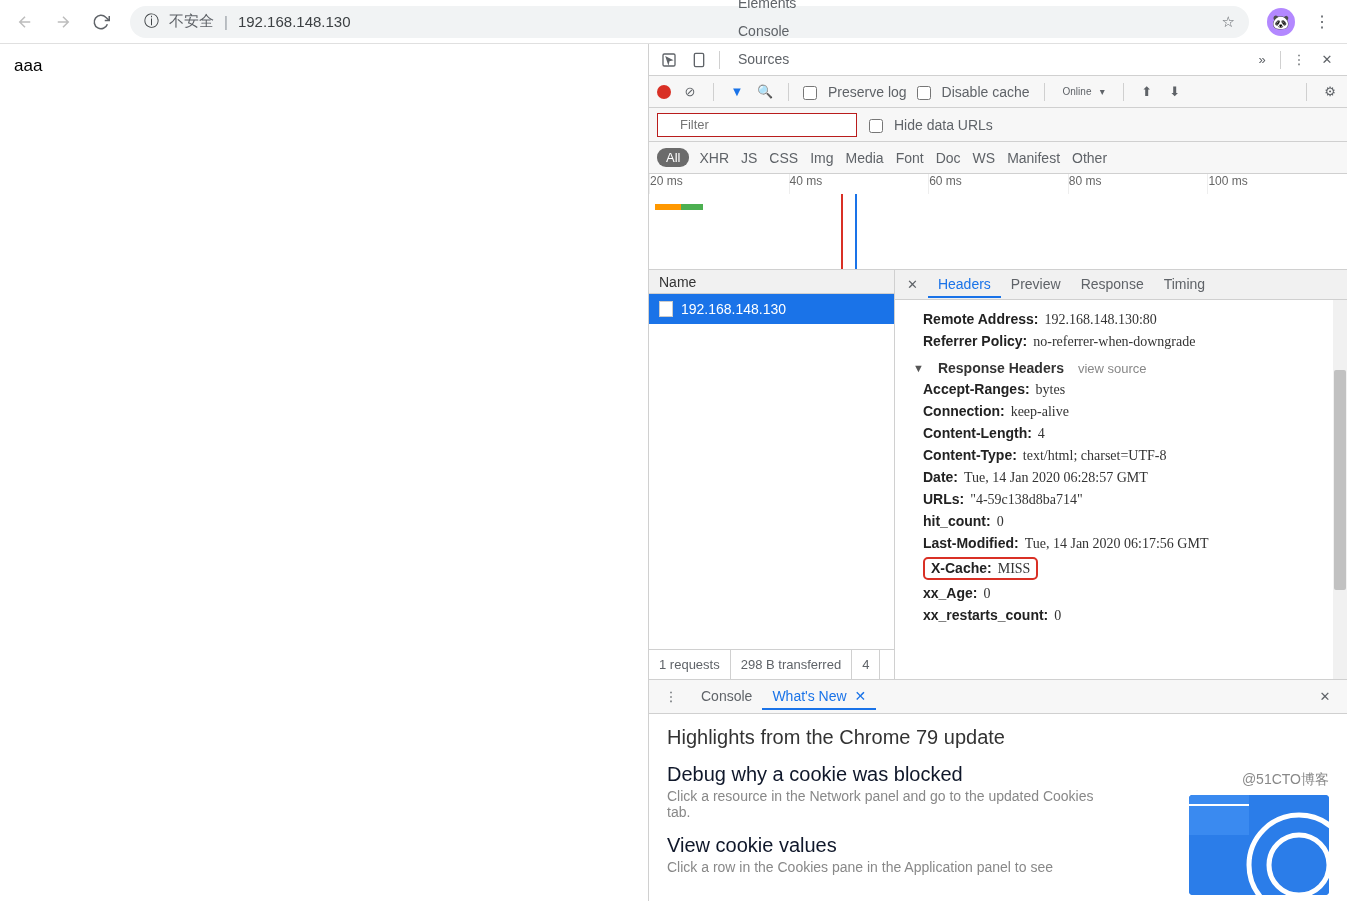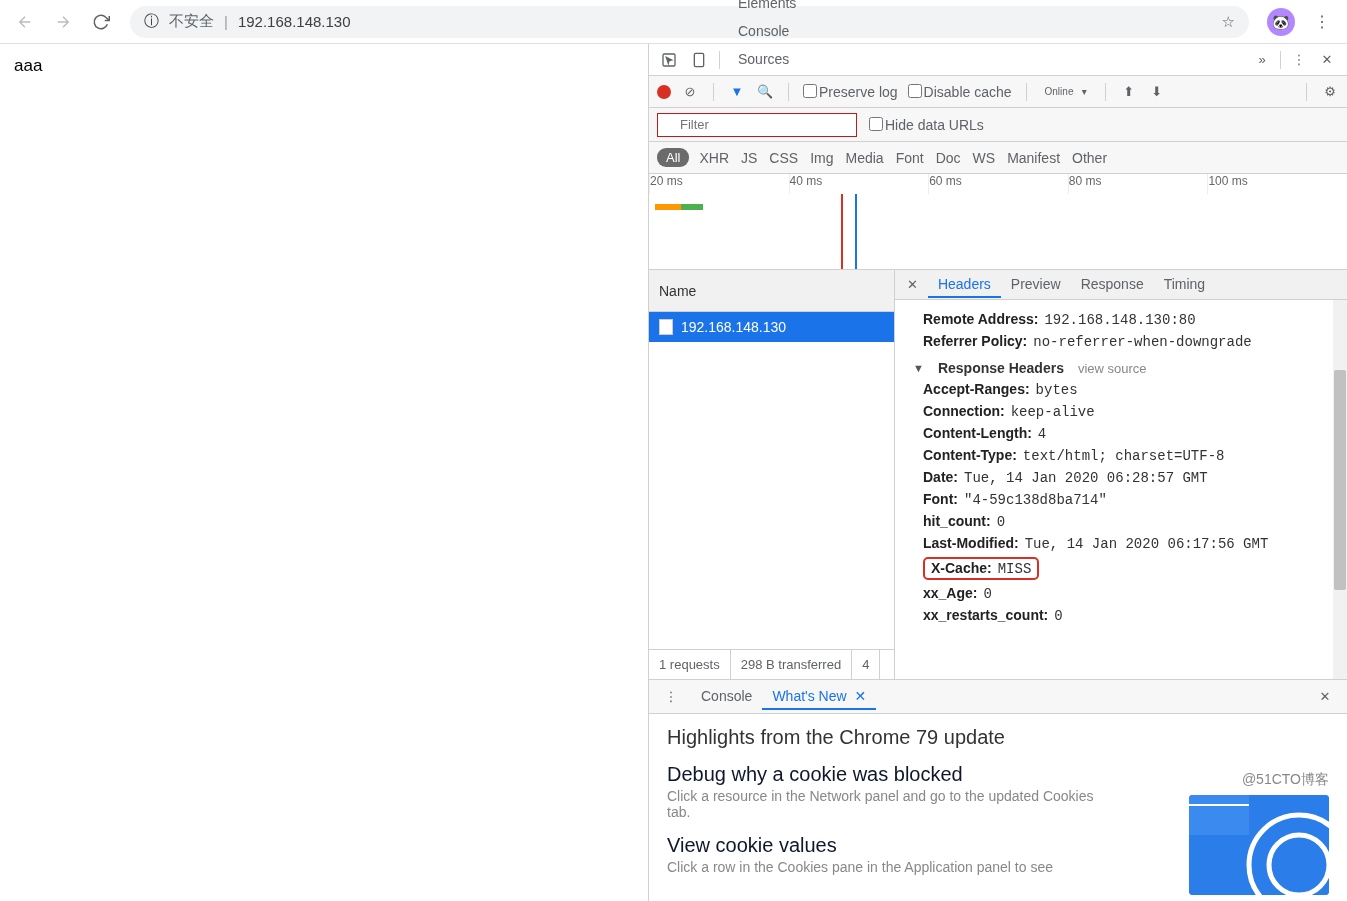--- a/index.html
+++ b/index.html
@@ -17,54 +17,54 @@
 .dt-tabs{height:32px;border-bottom:1px solid #d0d0d0;display:flex;align-items:center;padding:0 6px;gap:2px}
 .dt-tab{padding:6px 12px;color:#5f6368;cursor:pointer;font-size:14px}
 .dt-tab.active{color:#1a73e8;border-bottom:2px solid #1a73e8}
 .dt-ico{width:28px;height:28px;display:flex;align-items:center;justify-content:center;color:#5f6368}
 .dt-sep{width:1px;height:18px;background:#d0d0d0;margin:0 4px}
 .dt-more{margin-left:auto;display:flex;align-items:center}
 .net-bar{height:32px;border-bottom:1px solid #d0d0d0;display:flex;align-items:center;padding:0 8px;gap:10px;background:#f7f7f7}
 .rec-dot{width:14px;height:14px;border-radius:50%;background:#d93025}
 .net-ico{color:#5f6368;width:18px;text-align:center}
 .funnel{color:#1a73e8}
-.chk{display:flex;align-items:flex-start;gap:2px;color:#5f6368;font-size:14px}
+.chk{display:flex;align-items:flex-end;gap:11px;color:#5f6368;font-size:14px}
 .chk input{width:14px;height:14px}
 .sel{color:#5f6368;font-size:10px;padding:2px 4px}
 .filter-row{height:34px;border-bottom:1px solid #d0d0d0;display:flex;align-items:center;padding:4px 8px;gap:12px;background:#f7f7f7}
 .filter-input{width:200px;height:24px;border:1px solid #b91c1c;padding:2px 22px;font-size:13px;color:#888}
 .type-row{height:32px;border-bottom:1px solid #d0d0d0;display:flex;align-items:center;padding:0 8px;gap:10px;color:#5f6368;font-size:14px;background:#f7f7f7}
 .type-pill{background:#6b6b6b;color:#fff;border-radius:9px;padding:2px 9px;font-size:13px}
 .timeline{height:96px;border-bottom:1px solid #d0d0d0;position:relative;background:#fff}
 .tl-ticks{display:flex;height:20px;font-size:12px;color:#666}
 .tl-tick{flex:1;padding-right:6px;border-left:1px solid #eee}
 .tl-bar{position:absolute;left:6px;top:24px;height:6px;width:48px}
 .tl-bar .a{display:inline-block;height:100%;width:26px;background:#ff9800}
 .tl-bar .b{display:inline-block;height:100%;width:22px;background:#4caf50}
 .tl-mark{position:absolute;top:20px;bottom:0;width:2px}
 .net-split{flex:1;display:flex;min-height:0}
 .req-col{width:246px;border-right:1px solid #d0d0d0;display:flex;flex-direction:column}
-.col-hdr{height:42px;border-bottom:1px solid #d0d0d0;display:flex;align-items:center;padding:0 10px;font-size:14px;color:#333;background:#f1f1f1}
+.col-hdr{height:24px;border-bottom:1px solid #d0d0d0;display:flex;align-items:center;padding:0 10px;font-size:14px;color:#333;background:#f1f1f1}
 .req-row{height:30px;display:flex;align-items:center;gap:8px;padding:0 10px;background:#1a73e8;color:#fff;font-size:14px}
 .req-row .doc-ico{width:14px;height:16px;background:#fff;border:1px solid #ccc}
 .req-status{height:30px;border-top:1px solid #d0d0d0;display:flex;align-items:center;color:#5f6368;font-size:13px;margin-top:auto}
 .req-status span{padding:0 10px;border-right:1px solid #d0d0d0;height:100%;display:flex;align-items:center}
 .det-col{flex:1;display:flex;flex-direction:column;min-width:0}
 .det-tabs{height:30px;border-bottom:1px solid #d0d0d0;display:flex;align-items:center;padding:0 6px;gap:4px;background:#f1f1f1}
 .det-tab{padding:4px 10px;color:#5f6368;font-size:14px;cursor:pointer}
 .det-tab.active{color:#1a73e8;border-bottom:2px solid #1a73e8}
 .close-x{color:#5f6368;padding:0 6px;cursor:pointer}
 .det-body{flex:1;overflow:auto;padding:6px 0 6px 18px;font-size:14px}
 .hdr-sec{margin:10px 0 4px 0;display:flex;align-items:center;gap:14px}
 .hdr-sec .tri{color:#555;font-size:11px}
 .hdr-sec b{color:#333}
 .hdr-sec .vs{color:#888;font-size:13px}
 .kv{margin:5px 0 5px 10px;font-size:14px}
 .kv b{color:#222;font-weight:600}
-.kv .v{font-family:Liberation Mono, monospace;color:#333;margin-left:6px}
+.kv .v{font-family:Liberation Serif, serif;color:#333;margin-left:6px}
 .highlight{display:inline-block;border:2px solid #d93025;border-radius:5px;padding:1px 6px}
 .drawer{border-top:1px solid #d0d0d0}
 .drawer-tabs{height:34px;display:flex;align-items:center;padding:0 8px;gap:6px;background:#f7f7f7;border-bottom:1px solid #d0d0d0}
 .drawer-body{padding:12px 18px}
 .drawer-body h3{font-size:20px;font-weight:400;color:#333;margin-bottom:14px}
 .tip{margin-bottom:14px}
 .tip h4{font-size:20px;color:#0f172a;font-weight:400;margin-bottom:2px}
 .tip p{font-size:14px;color:#888;max-width:440px}
 .promo{position:absolute;right:18px;bottom:6px;width:140px;height:100px;background:#2b7de9;border-radius:4px;overflow:hidden}
 .promo svg{width:100%;height:100%}
@@ -223,21 +223,21 @@
             <span class="tri">▼</span>
             <b>Response Headers</b>
             <span class="vs">view source</span>
           </div>
           <div id="resp-host">
               <div class="kv"><b>Accept-Ranges:</b><span class="v">bytes</span></div>
               <div class="kv"><b>Connection:</b><span class="v">keep-alive</span></div>
               <div class="kv"><b>Content-Length:</b><span class="v">4</span></div>
               <div class="kv"><b>Content-Type:</b><span class="v">text/html; charset=UTF-8</span></div>
               <div class="kv"><b>Date:</b><span class="v">Tue, 14 Jan 2020 06:28:57 GMT</span></div>
-              <div class="kv"><b>Font:</b><span class="v">"4-59c138d8ba714"</span></div>
+              <div class="kv"><b>URLs:</b><span class="v">"4-59c138d8ba714"</span></div>
               <div class="kv"><b>hit_count:</b><span class="v">0</span></div>
               <div class="kv"><b>Last-Modified:</b><span class="v">Tue, 14 Jan 2020 06:17:56 GMT</span></div>
               <div class="kv"><span class="highlight"><b>X-Cache:</b><span class="v">MISS</span></span></div>
               <div class="kv"><b>xx_Age:</b><span class="v">0</span></div>
               <div class="kv"><b>xx_restarts_count:</b><span class="v">0</span></div>
             </div>
           <div class="scrollbar">
               <div class="thumb" style="top:70px;height:220px"></div>
             </div>
         </div>

